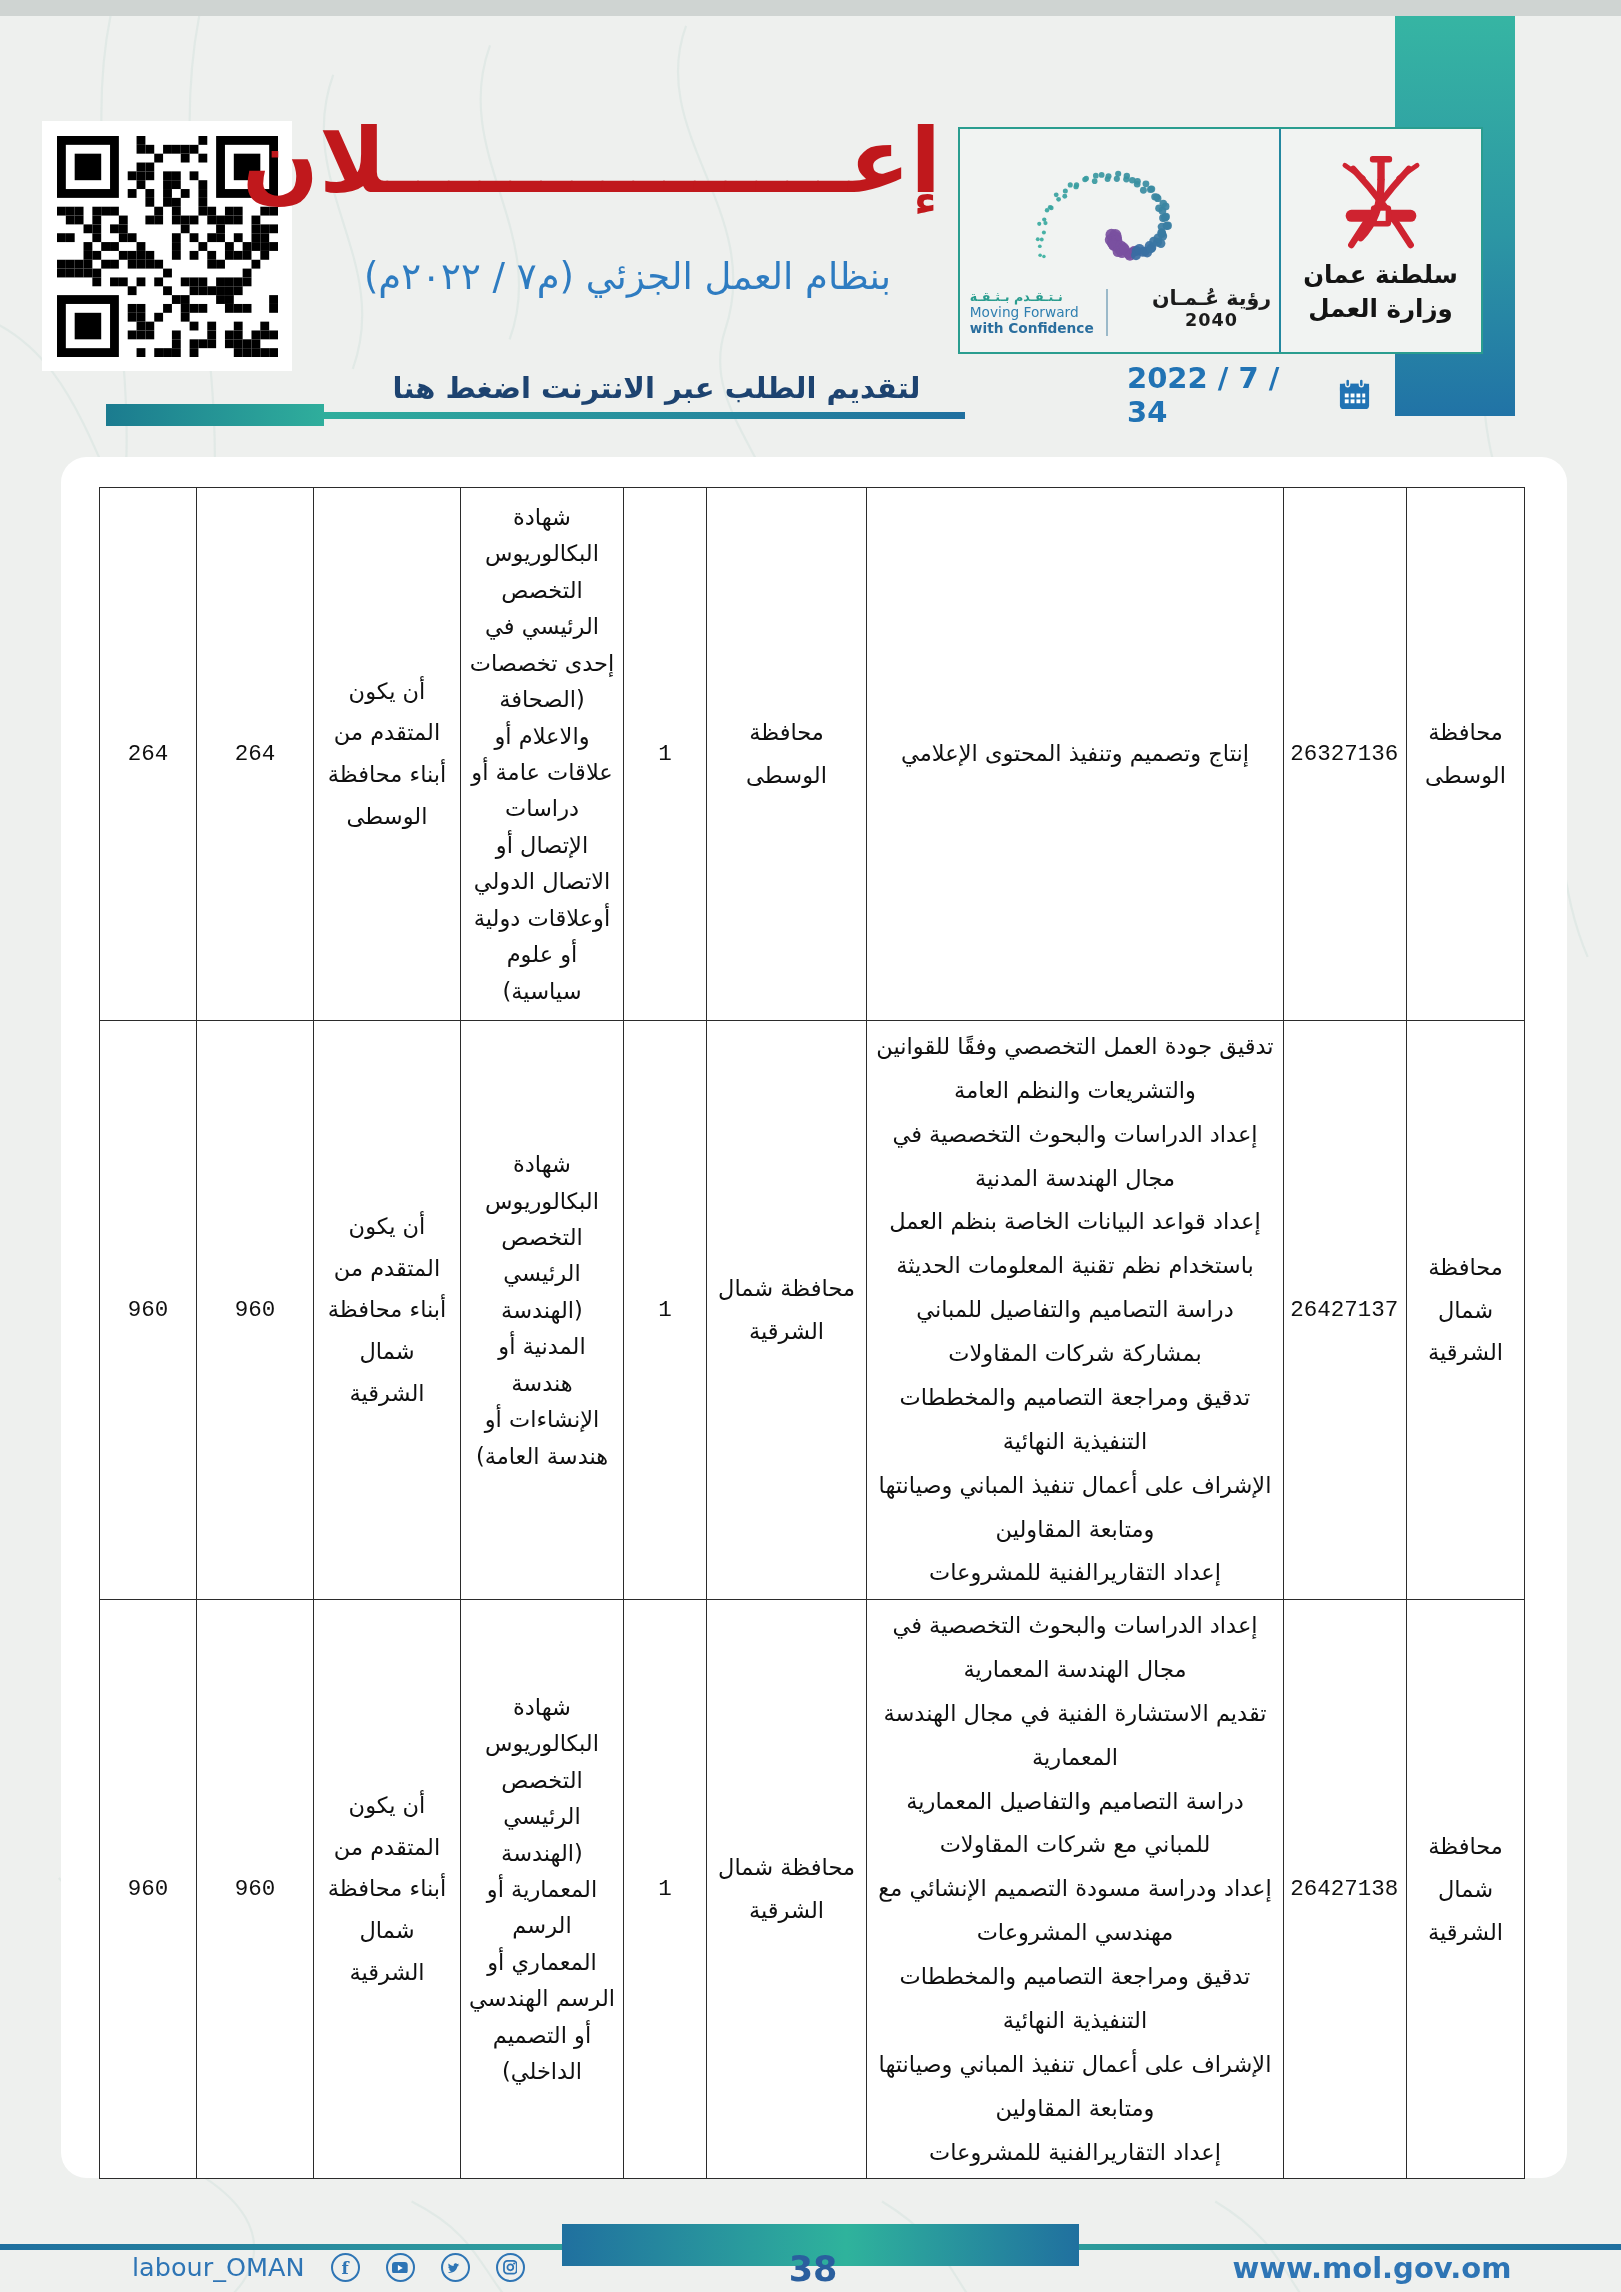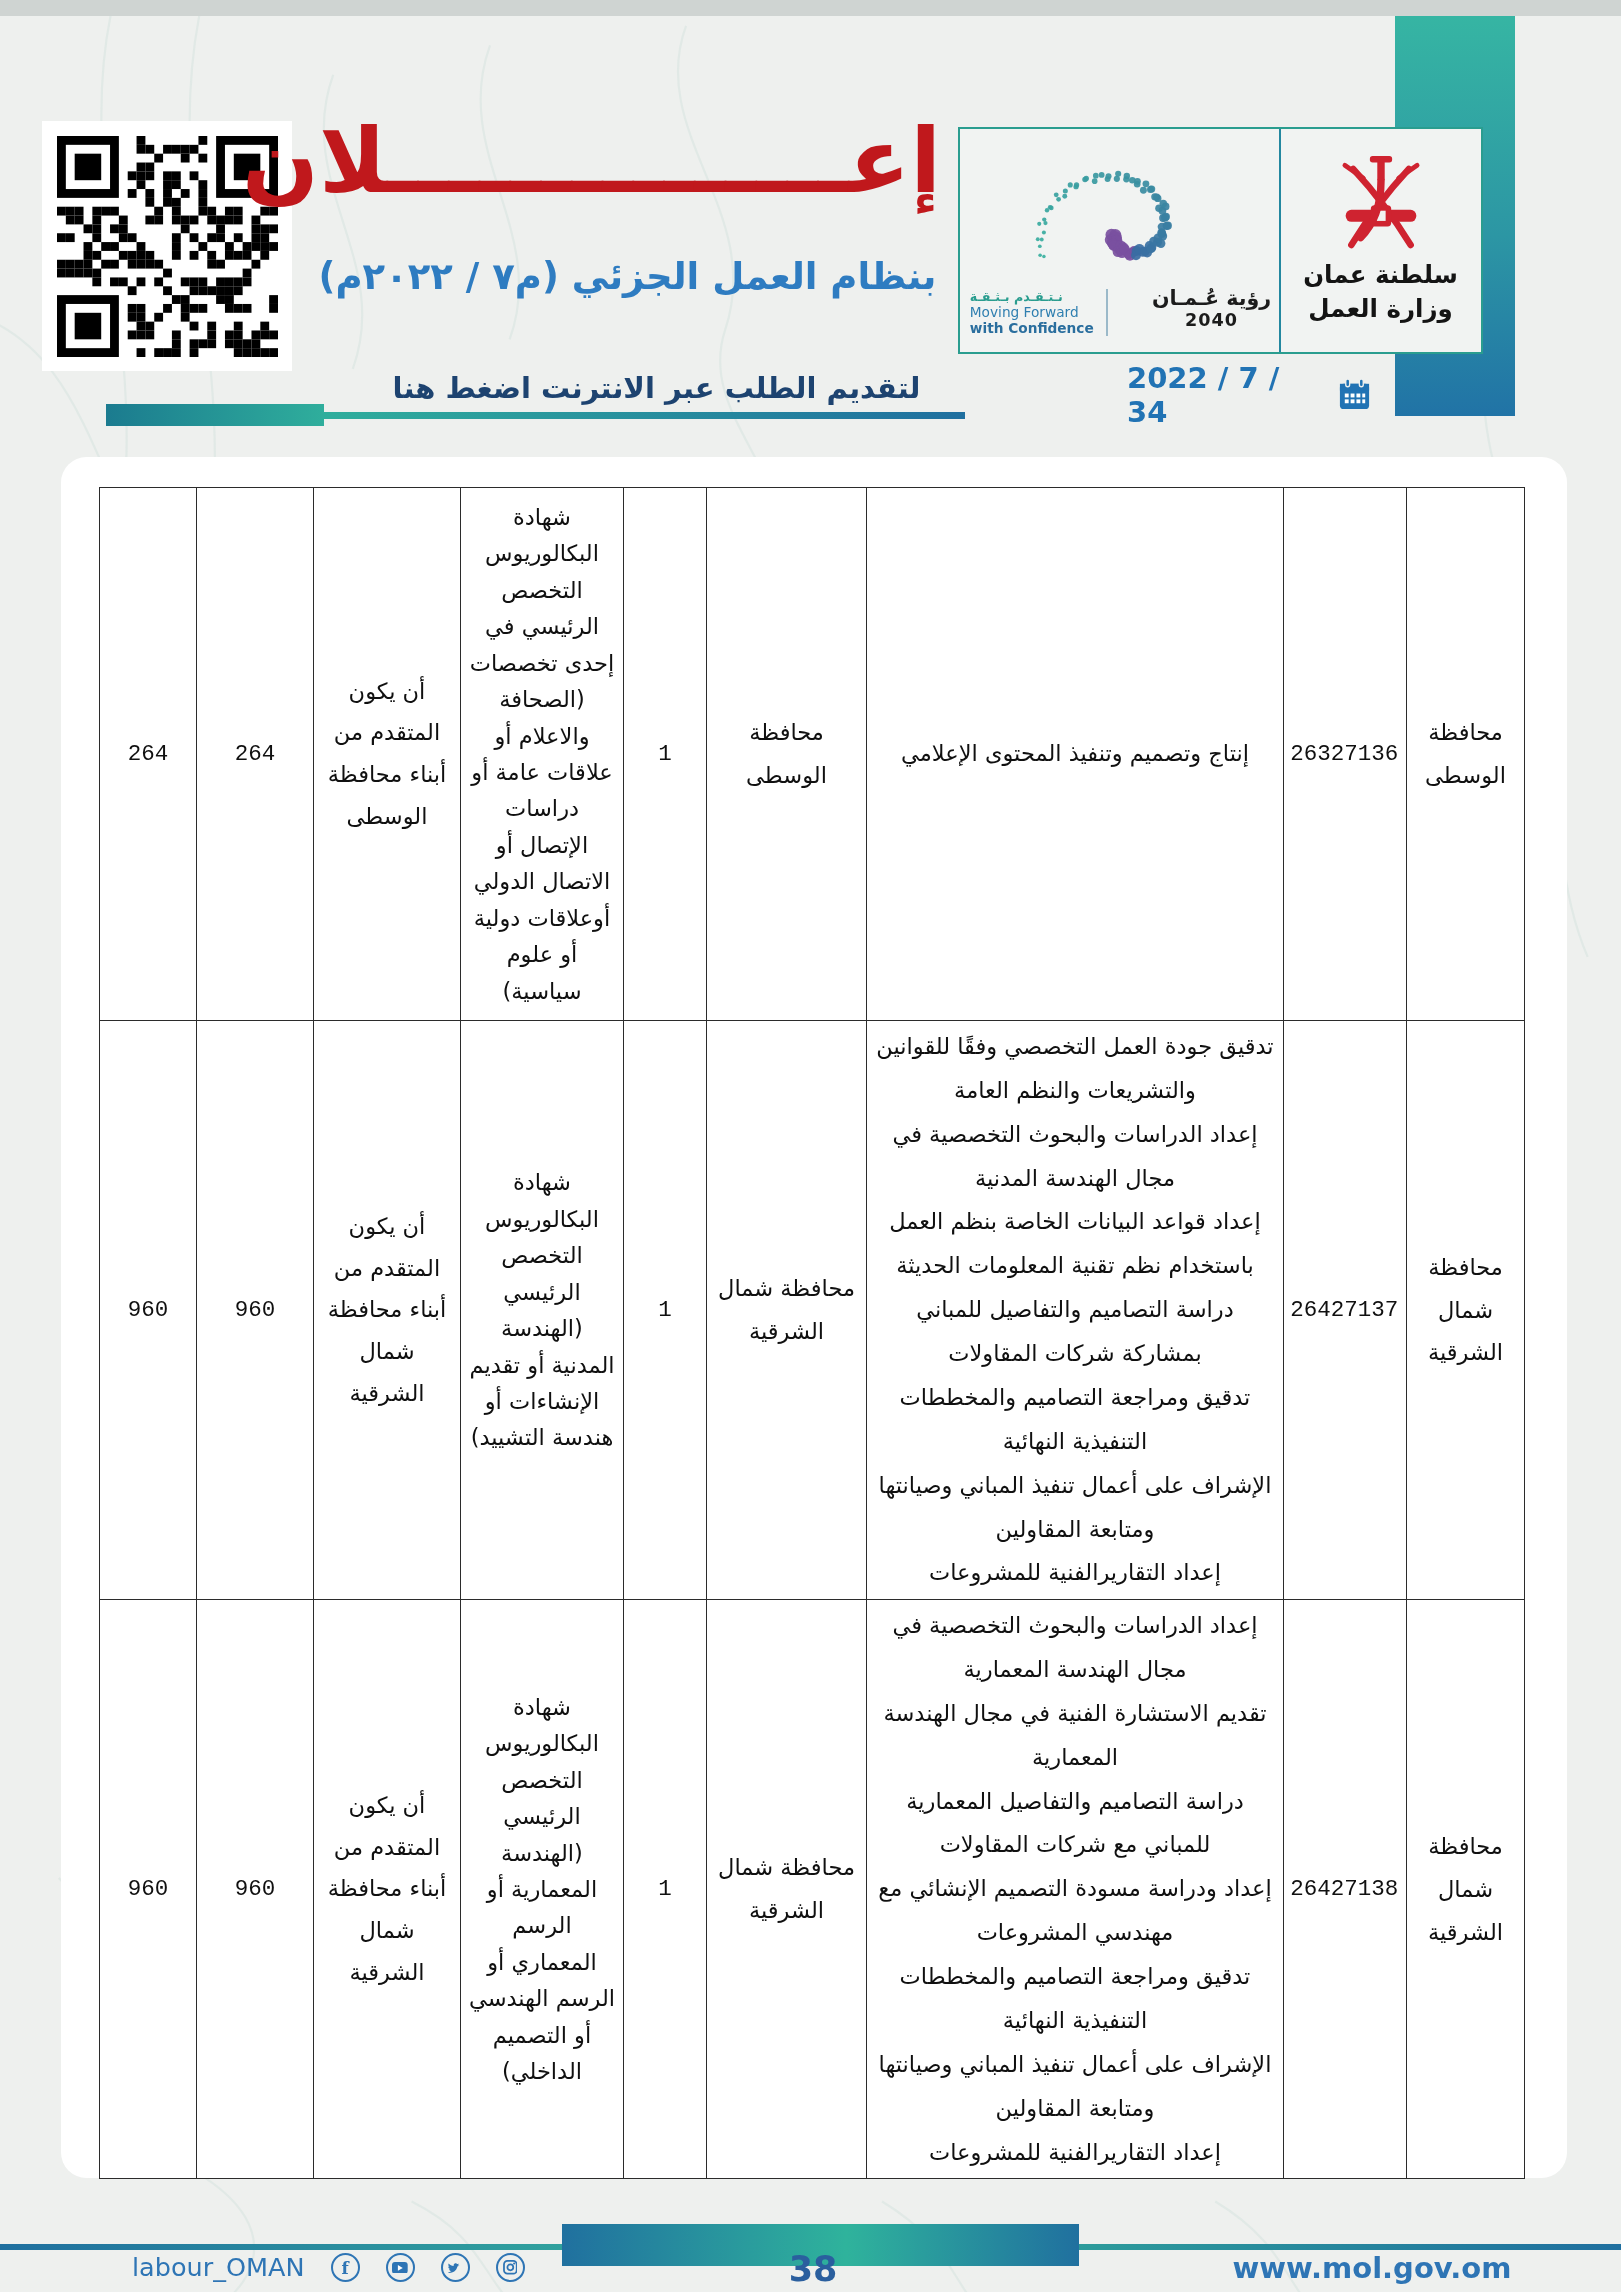--- a/index.html
+++ b/index.html
@@ -18,21 +18,21 @@
   
   .qr-box { position:absolute; left:42px; top:105px; width:250px; height:250px;
             background:#ffffff; padding:14.7px; }
   .qr-box svg { display:block; width:221px; height:221px; }
 
   
   .title { position:absolute; left:284px; top:84px; width:657px; text-align:center;
            direction:rtl; color:#c0181c; font-size:90px; font-weight:bold; line-height:1.35;
            white-space:nowrap; }
   .subtitle { position:absolute; left:304px; top:239px; width:647px; text-align:center;
-           direction:rtl; color:#2e7cc1; font-size:37px; font-weight:bold; }
+           direction:rtl; color:#2e7cc1; font-size:37px; font-weight:normal; }
 
   
   .logobox { position:absolute; left:958px; top:111px; width:525px; height:227px;
              background:#f1f3f2; border:2.9px solid #2a9d8f; display:flex; z-index:2; }
   .vision-pane { position:relative; width:319px; height:100%; }
   .ministry-pane { position:relative; width:201px; height:100%;
              border-right:2.9px solid #2387a0; display:flex; flex-direction:column;
              align-items:center; justify-content:center; order:-1; }
   .logobox { flex-direction:row; }
   .vision-pane { order:0; }
@@ -505,21 +505,21 @@
         <td class="c-num">26427137</td>
         <td class="c-tasks">تدقيق جودة العمل التخصصي وفقًا للقوانين والتشريعات والنظم العامة
 إعداد الدراسات والبحوث التخصصية في مجال الهندسة المدنية
 إعداد قواعد البيانات الخاصة بنظم العمل باستخدام نظم تقنية المعلومات الحديثة
 دراسة التصاميم والتفاصيل للمباني بمشاركة شركات المقاولات
 تدقيق ومراجعة التصاميم والمخططات التنفيذية النهائية
 الإشراف على أعمال تنفيذ المباني وصيانتها ومتابعة المقاولين
 إعداد التقاريرالفنية للمشروعات</td>
         <td class="c-loc">محافظة شمال الشرقية</td>
         <td class="c-count">1</td>
-        <td class="c-qual">شهادة البكالوريوس التخصص الرئيسي (الهندسة المدنية أو تقديم الإنشاءات أو هندسة التشييد)</td>
+        <td class="c-qual">شهادة البكالوريوس التخصص الرئيسي (الهندسة المدنية أو هندسة الإنشاءات أو هندسة العامة)</td>
         <td class="c-cond">أن يكون المتقدم من أبناء محافظة شمال الشرقية</td>
         <td class="c-amt">960</td>
         <td class="c-amt">960</td>
       </tr>
       <tr style="height:578px">
         <td class="c-gov">محافظة شمال الشرقية</td>
         <td class="c-num">26427138</td>
         <td class="c-tasks">إعداد الدراسات والبحوث التخصصية في مجال الهندسة المعمارية
 تقديم الاستشارة الفنية في مجال الهندسة المعمارية
 دراسة التصاميم والتفاصيل المعمارية للمباني مع شركات المقاولات

